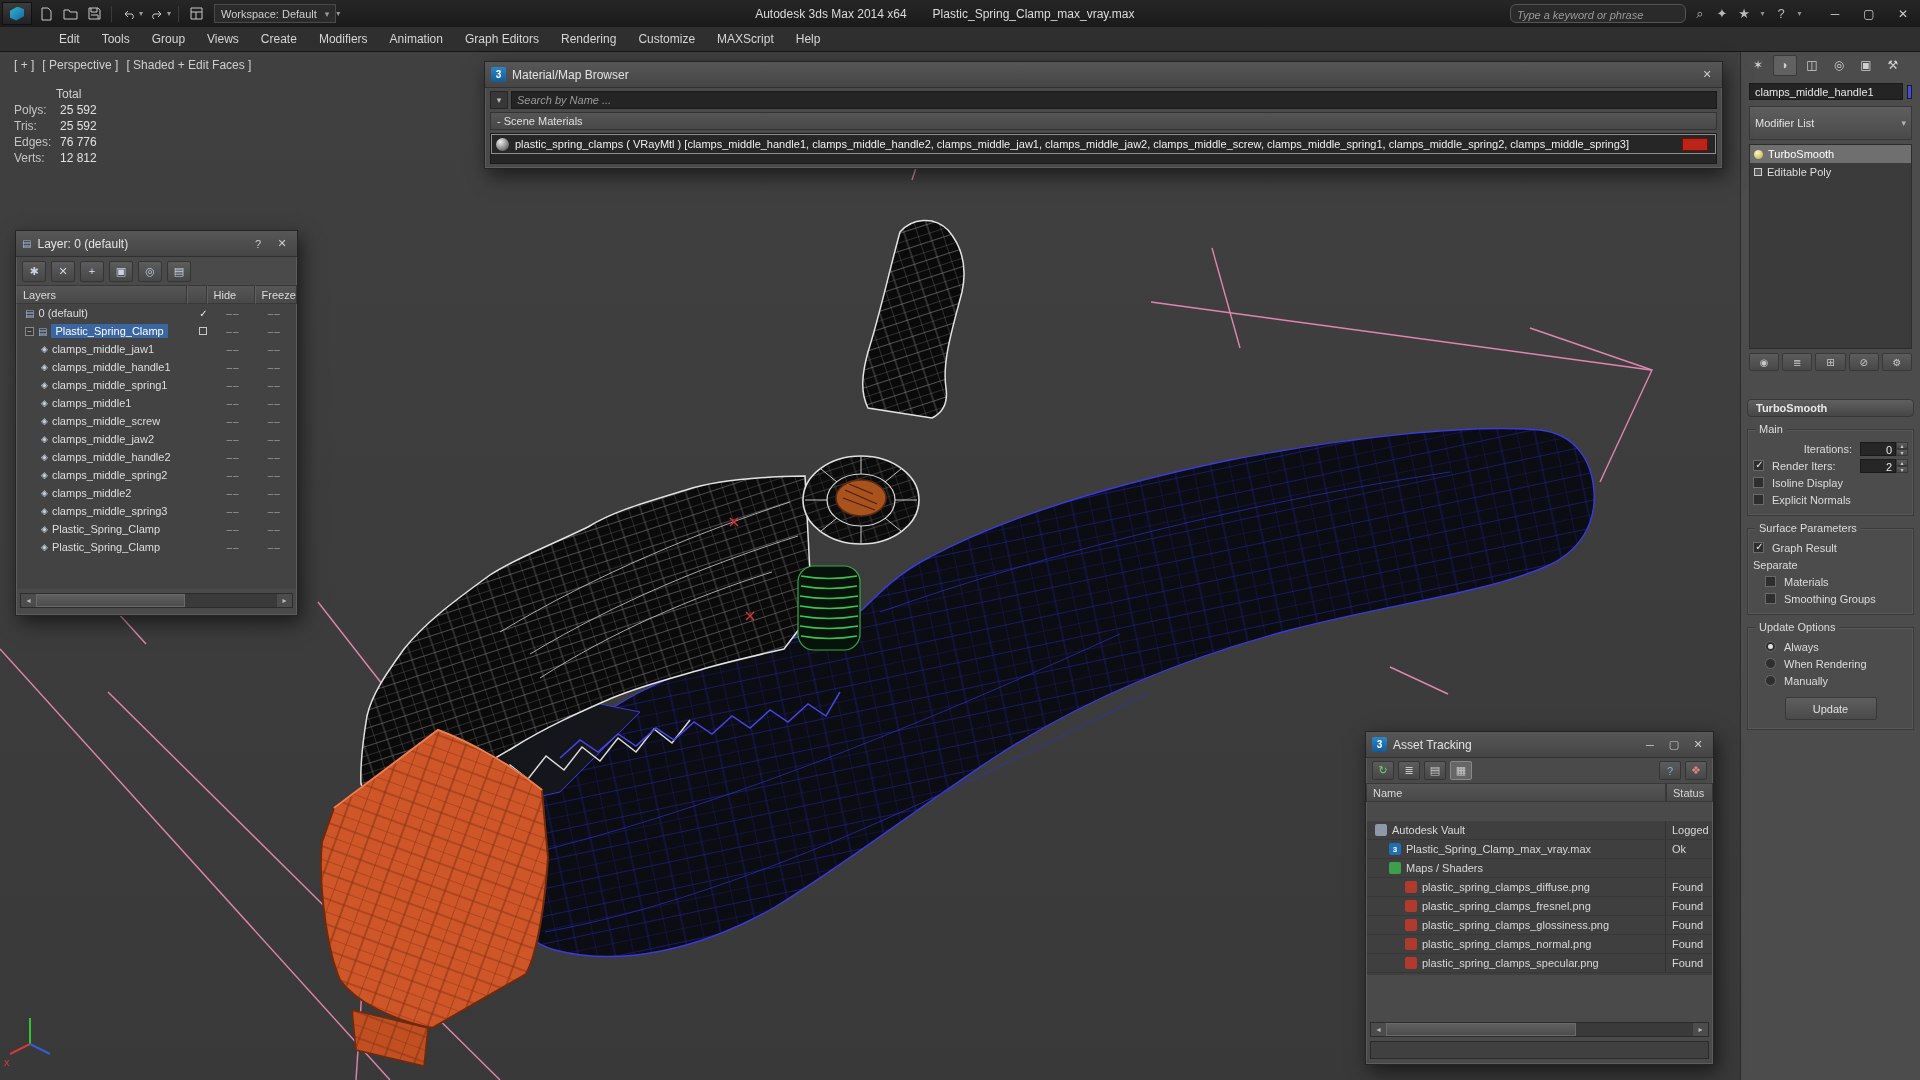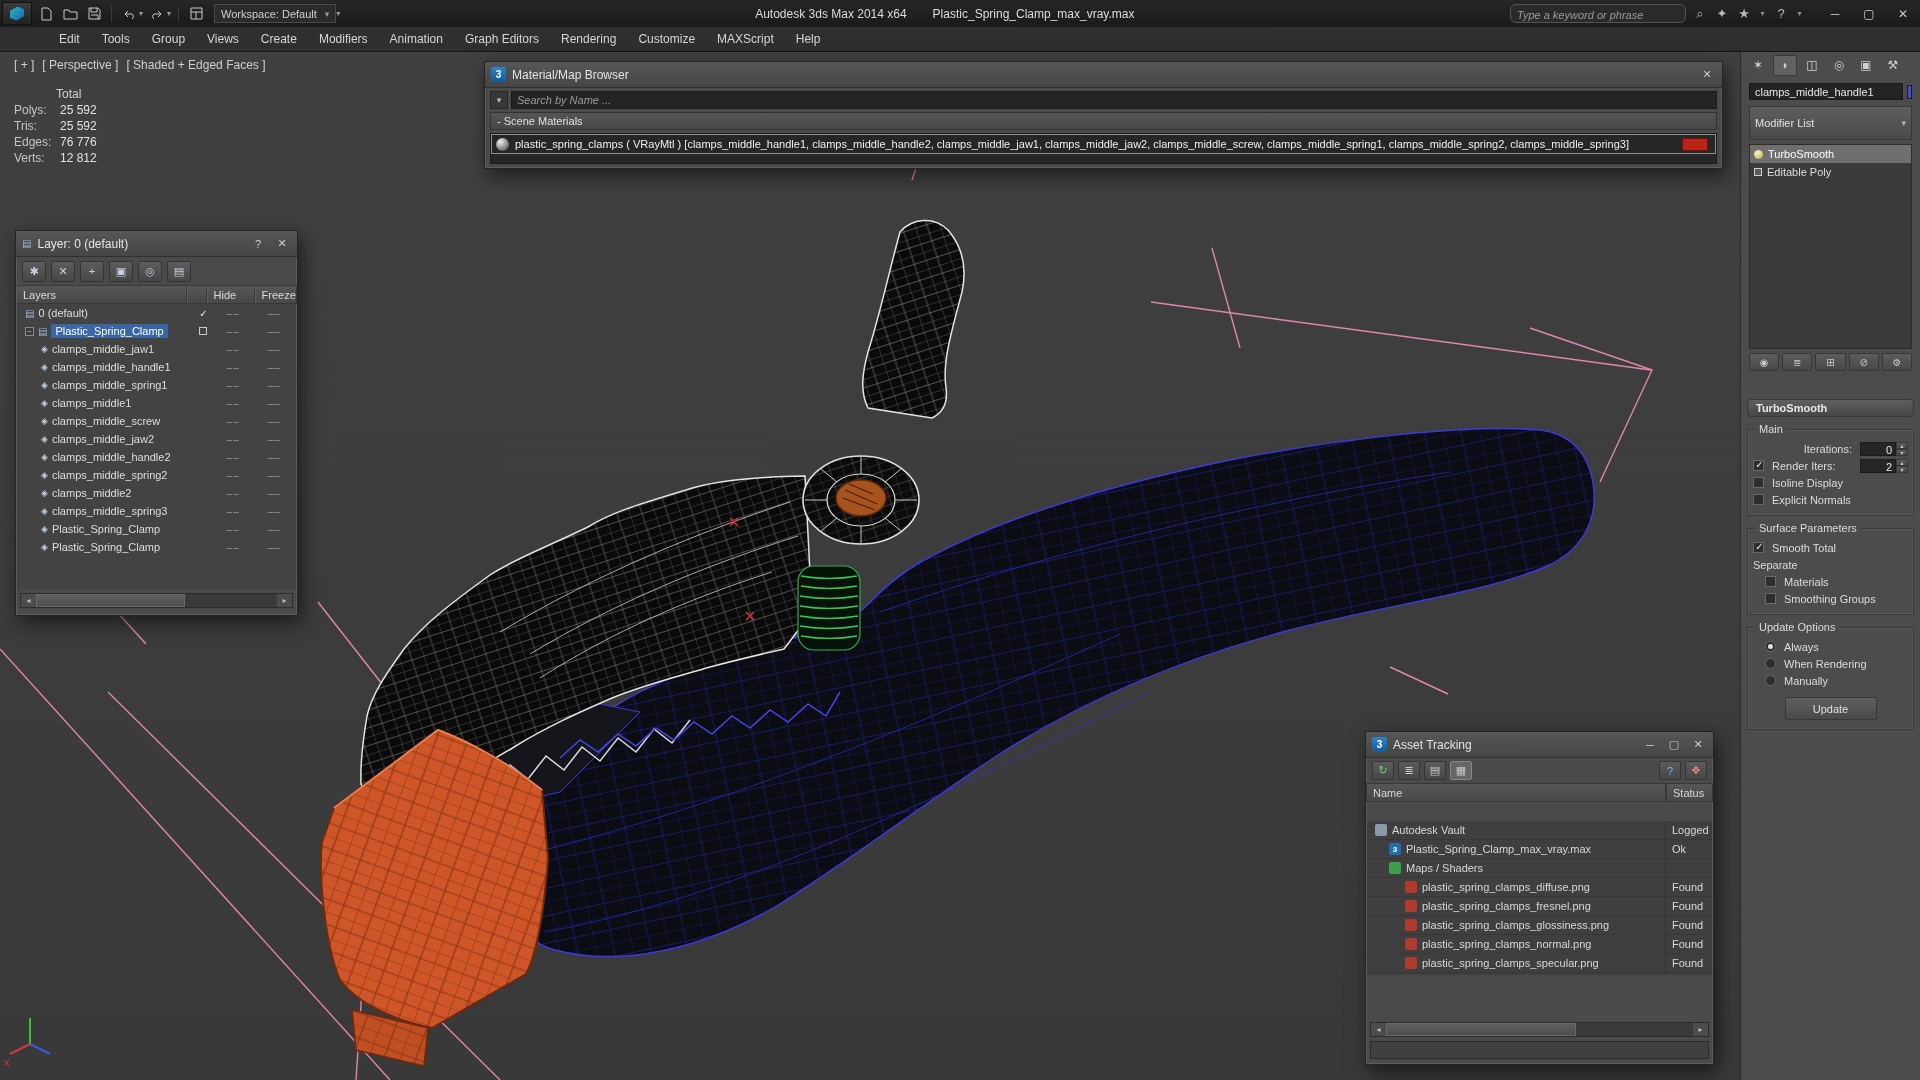--- a/index.html
+++ b/index.html
@@ -365,21 +365,21 @@
       <line x1="0" y1="0" x2="0" y2="-26" stroke="#35c135" stroke-width="2"></line>
       <line x1="0" y1="0" x2="-20" y2="10" stroke="#d23a3a" stroke-width="2"></line>
       <line x1="0" y1="0" x2="20" y2="10" stroke="#3a5bd2" stroke-width="2"></line>
       <text x="-26" y="22" fill="#d23a3a" font-size="11">x</text>
     </g>
   </svg>
 
   <div id="vp-label">
     <span>[ + ]</span>
     <span>[ Perspective ]</span>
-    <span>[ Shaded + Edged Faces ]</span>
+    <span>[ Shaded + Edit Faces ]</span>
   </div>
 
   <div id="vp-stats">
     <div class="total">Total</div>
     <div class="stat-line">
       <span class="stat-label">Polys:</span>
       <span class="stat-value">25 592</span>
     </div>
     <div class="stat-line">
       <span class="stat-label">Tris:</span>
@@ -738,21 +738,21 @@
     <div class="prow">
       <span class="cb"></span>
       <span>Explicit Normals</span>
     </div>
   </div>
 
   <div class="group">
     <span class="group-label">Surface Parameters</span>
     <div class="prow">
       <span class="cb checked"></span>
-      <span>Smooth Total</span>
+      <span>Graph Result</span>
     </div>
     <div class="prow">
       <span>Separate</span>
     </div>
     <div class="prow indent">
       <span class="cb"></span>
       <span>Materials</span>
     </div>
     <div class="prow indent">
       <span class="cb"></span>

